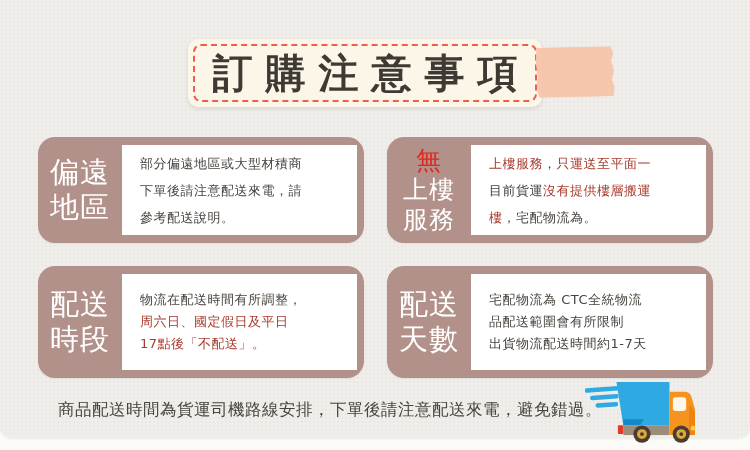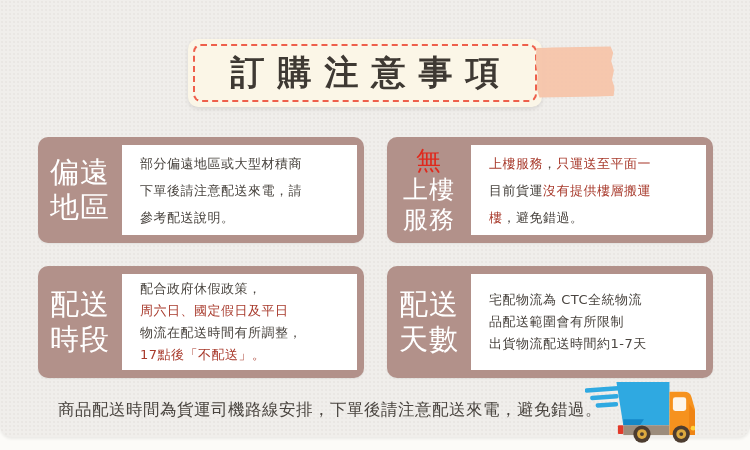--- a/index.html
+++ b/index.html
@@ -23,42 +23,42 @@
     border-radius:10px;
     box-shadow:0 2px 4px rgba(0,0,0,0.10);
   }
   .title-dashed{
     position:absolute;inset:5px;
     border:2px dashed var(--title-border,#ee5f4b);
     border-radius:8px;
     display:flex;align-items:center;justify-content:center;
   }
   .title-text{
-    margin:0;font-size:34px;font-weight:bold;
+    margin:0;font-size:40px;font-weight:bold;
     color:var(--title-text,#3e3933);
     letter-spacing:13px;padding-left:13px;white-space:nowrap;
   }
   .tape{
     position:absolute;left:536px;top:46px;width:78px;height:52px;
     background:var(--tape,#f6c4aa);
     transform:rotate(-2.5deg);opacity:0.95;
     clip-path:polygon(2% 0,97% 4%,100% 16%,97% 32%,100% 50%,97% 68%,100% 84%,98% 100%,3% 96%,0 78%,2% 52%,0 28%);
   }
   
   .notice-grid{
     position:absolute;left:38px;top:137px;width:675px;
     display:grid;
     grid-template-columns:326px 326px;
     grid-template-rows:106px 112px;
     column-gap:23px;row-gap:23px;
   }
   .notice-box{
     position:relative;
     background:var(--box-bg,#b2918a);
-    border-radius:10px;
+    border-radius:17px;
     box-shadow:0 1px 2px rgba(0,0,0,0.06);
   }
   .box-label{
     position:absolute;left:0;top:0;bottom:0;width:84px;
     display:flex;flex-direction:column;justify-content:center;align-items:center;
     color:var(--label-text,#ffffff);
     font-size:29px;line-height:1.22;font-weight:500;
     letter-spacing:1px;white-space:nowrap;
   }
   .box-label.small{font-size:25px;line-height:1.18;}
@@ -108,32 +108,31 @@
       </div>
       <div class="notice-box">
         <div class="box-label small">
           <div class="red-label">無</div>
           <div>上樓</div>
           <div>服務</div>
         </div>
         <div class="box-content loose">
           <div class="line"><span class="seg-red">上樓服務</span><span class="seg-dark">，</span><span class="seg-red">只運送至平面一</span></div>
           <div class="line"><span class="seg-dark">目前貨運</span><span class="seg-red">沒有提供樓層搬運</span></div>
-          <div class="line"><span class="seg-red">樓</span><span class="seg-dark">，避免錯過。</span></div>
+          <div class="line"><span class="seg-red">樓</span><span class="seg-dark">，宅配物流為。</span></div>
         </div>
       </div>
       <div class="notice-box">
         <div class="box-label">
           <div>配送</div>
           <div>時段</div>
         </div>
         <div class="box-content">
-          <div class="line"><span class="seg-dark">配合政府休假政策，</span></div>
+          <div class="line"><span class="seg-dark">物流在配送時間有所調整，</span></div>
           <div class="line"><span class="seg-red">周六日、國定假日及平日</span></div>
-          <div class="line"><span class="seg-dark">物流在配送時間有所調整，</span></div>
           <div class="line"><span class="seg-red">17點後「不配送」。</span></div>
         </div>
       </div>
       <div class="notice-box">
         <div class="box-label">
           <div>配送</div>
           <div>天數</div>
         </div>
         <div class="box-content">
           <div class="line"><span class="seg-dark">宅配物流為 CTC全統物流</span></div>

